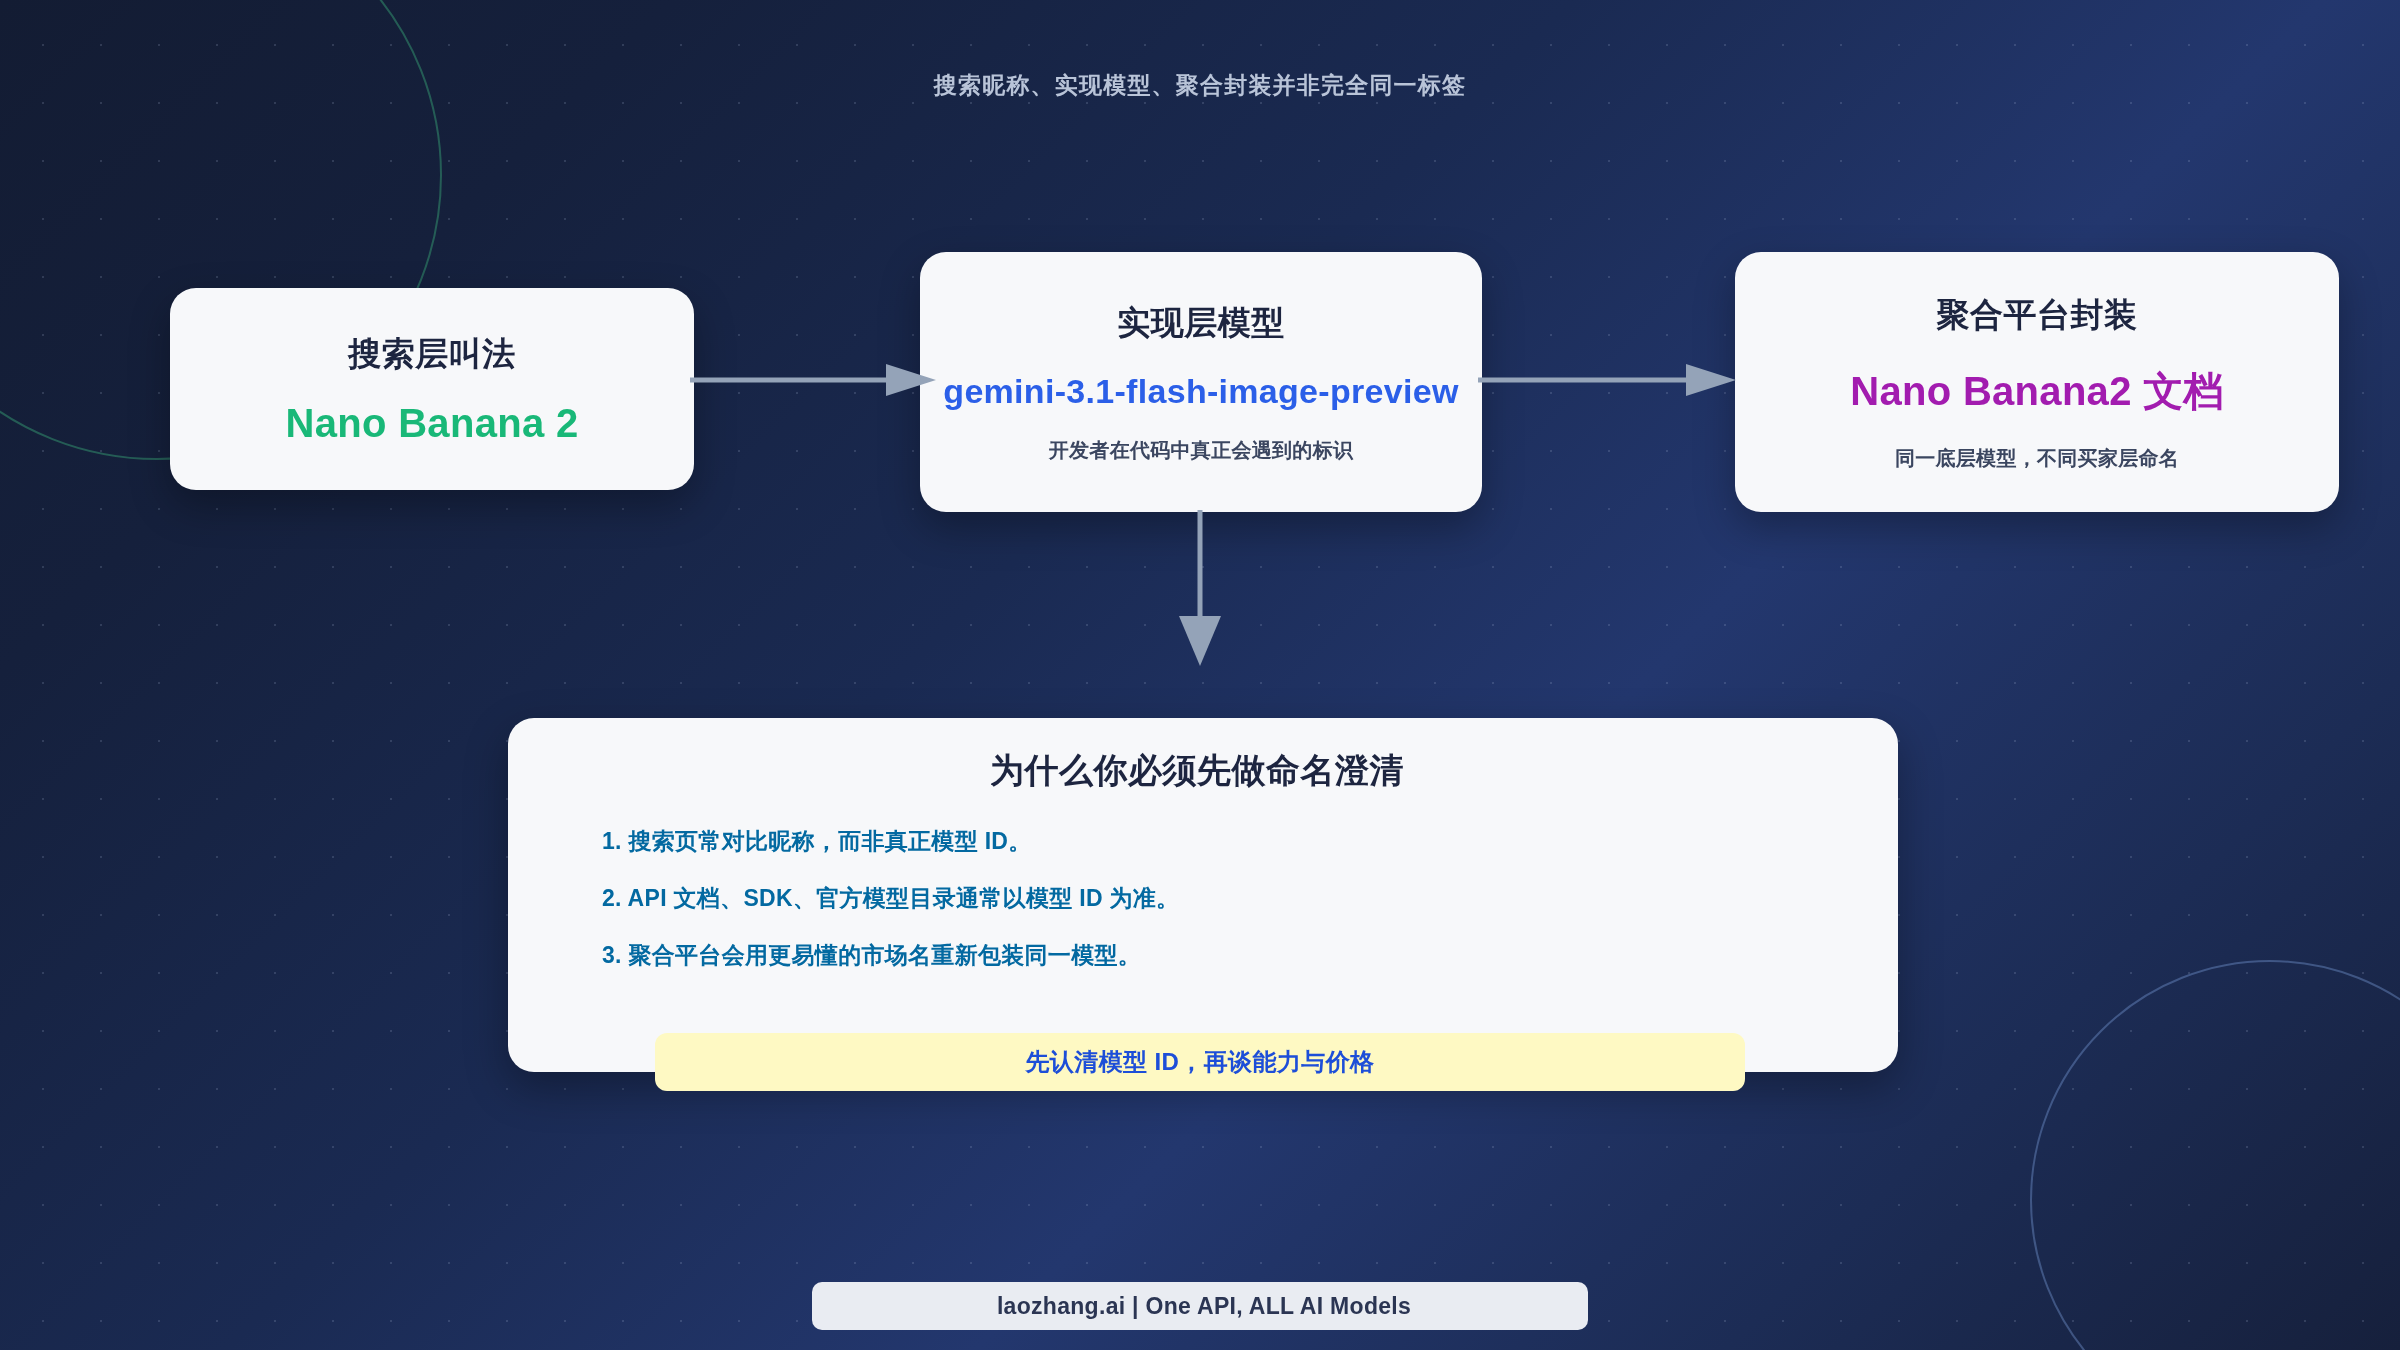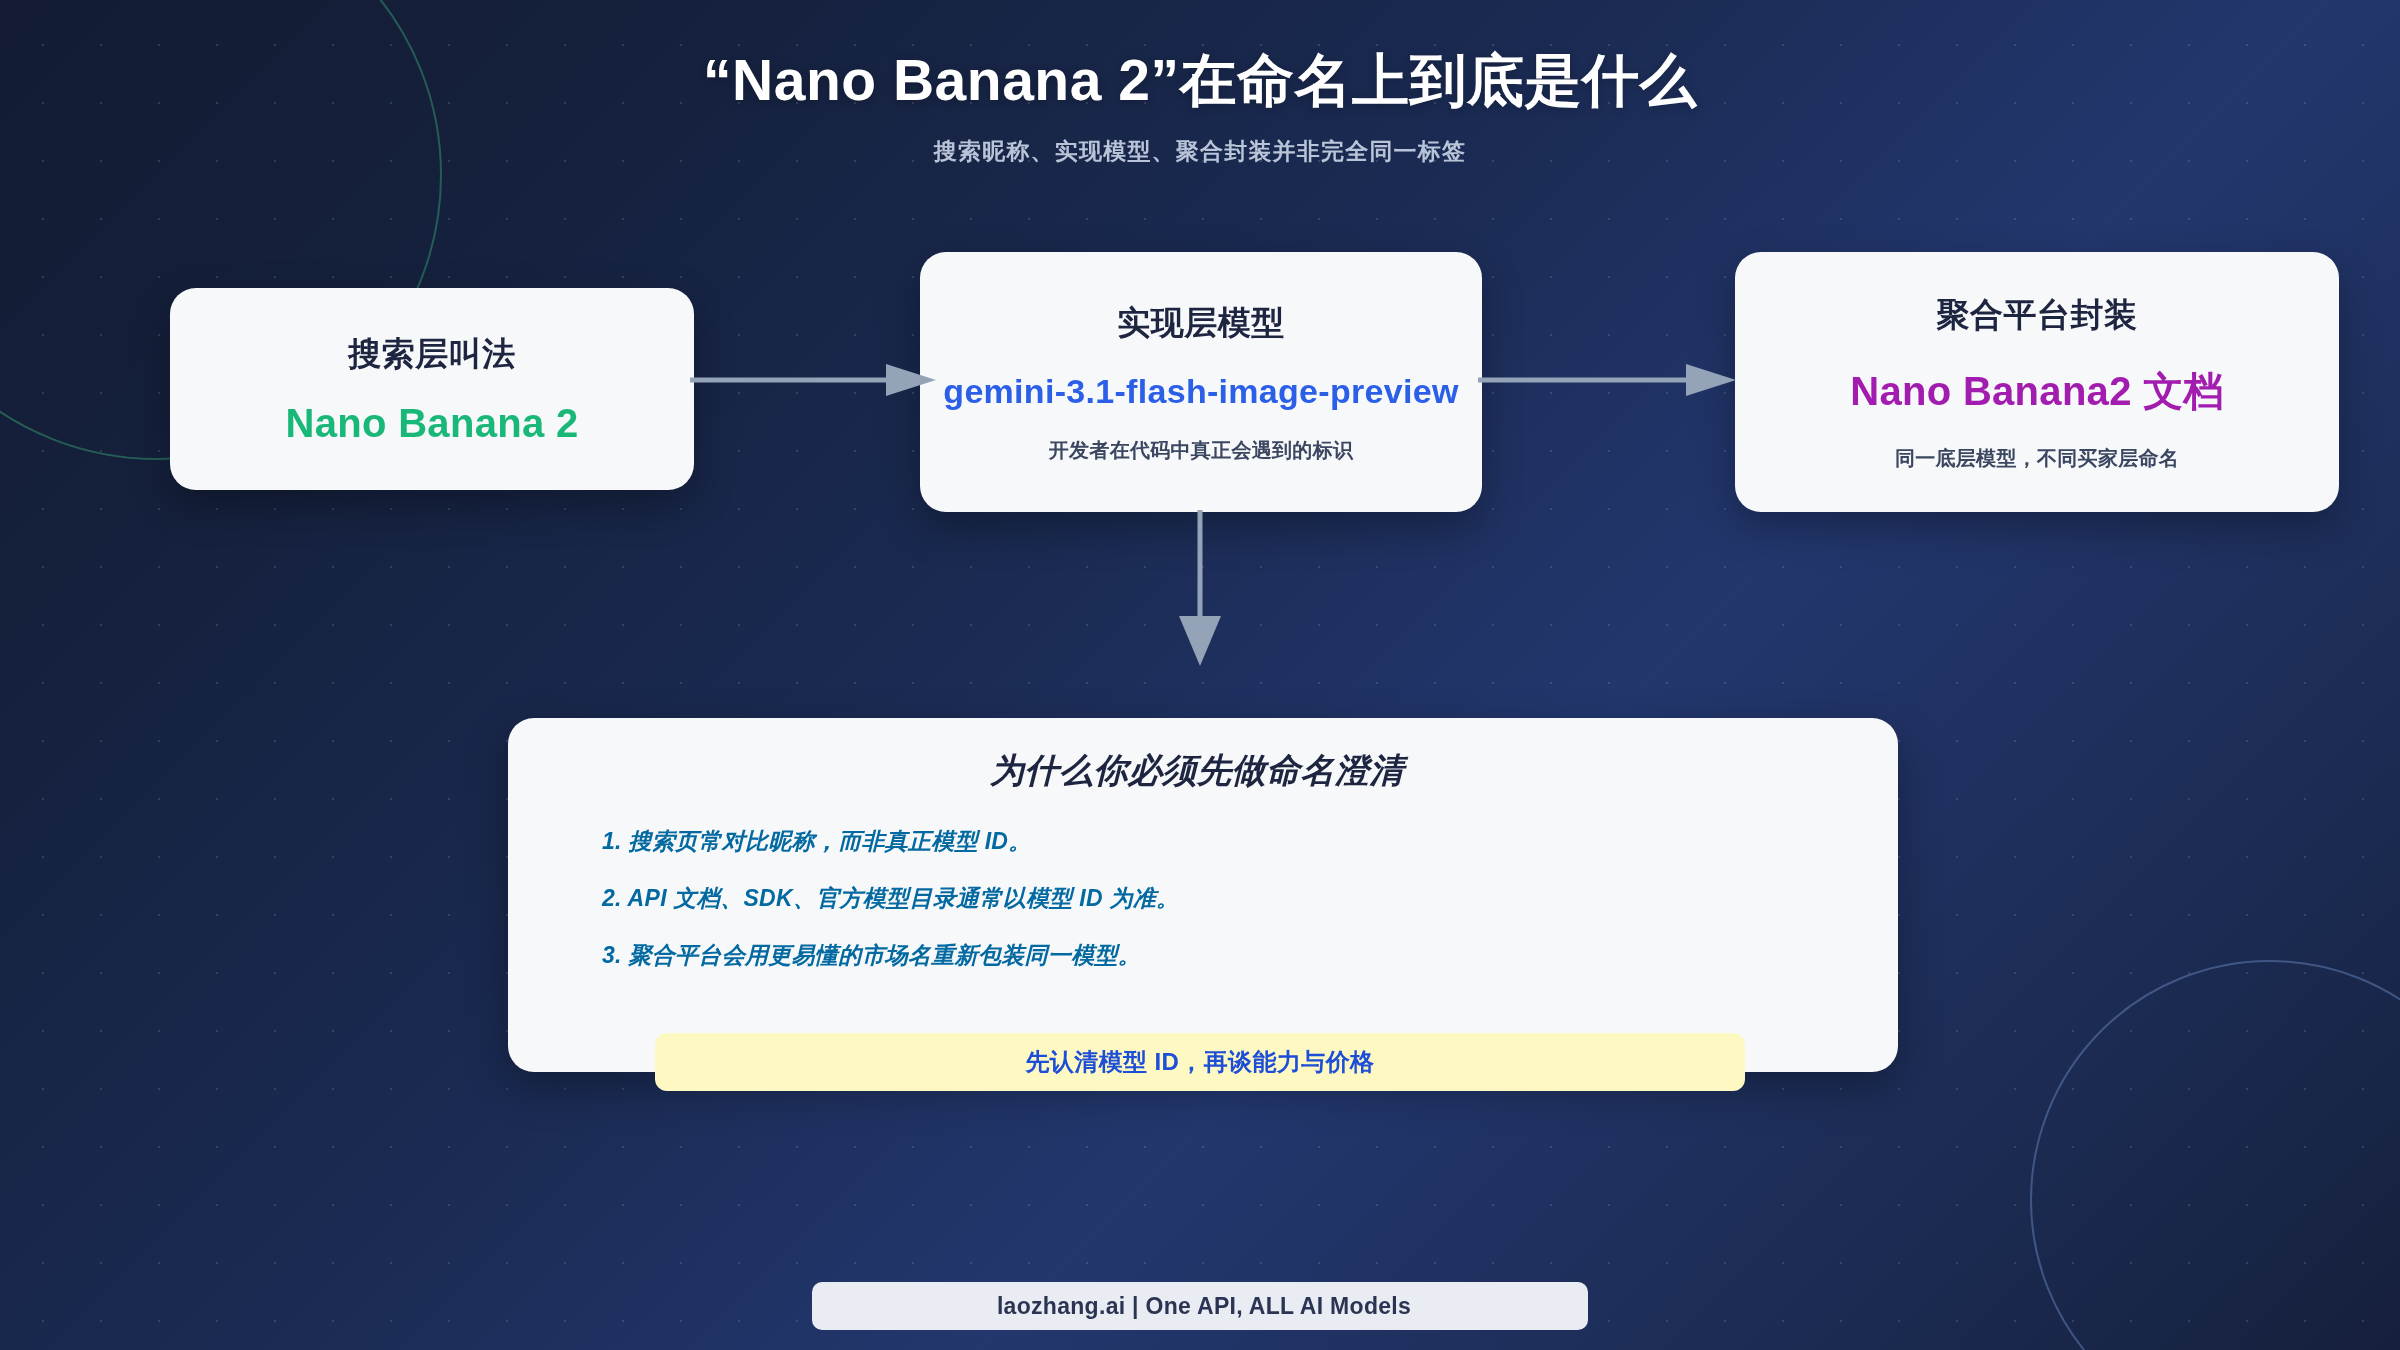--- a/index.html
+++ b/index.html
@@ -66,21 +66,20 @@
   .arrow{ position:absolute; pointer-events:none; }
   #arrow-1{ left:690px;  top:360px; width:250px; height:40px; }
   #arrow-2{ left:1478px; top:360px; width:262px; height:40px; }
   #arrow-3{ left:1175px; top:510px; width:50px;  height:160px; }
 
   
   #panel{
     position:absolute; left:508px; top:718px; width:1390px; height:354px;
     background:#f7f8fa; border-radius:26px; box-shadow:0 16px 44px rgba(0,0,0,.32);
     padding:30px 56px 0 44px;
-    font-style:italic;
   }
   #panel-title{
     text-align:center; color:#1d2540; font-size:34px; font-weight:bold;
     letter-spacing:.5px; margin-bottom:32px;
   }
   .panel-item{
     color:#0369a1; font-size:23px; font-weight:bold; letter-spacing:.3px;
     margin:0 0 26px 50px;
   }
   #panel-badge{
@@ -99,21 +98,20 @@
   }
 </style>
 </head>
 <body>
 
 <div id="dotgrid"></div>
 <div class="deco-circle" id="circle-green"></div>
 <div class="deco-circle" id="circle-blue"></div>
 
 <div id="header">
-  <div id="page-title">“Nano Banana 2”在命名上到底是什么</div>
   <div id="page-subtitle">搜索昵称、实现模型、聚合封装并非完全同一标签</div>
 </div>
 
 <div class="card" id="card-search">
   <div class="card-title">搜索层叫法</div>
   <div class="card-highlight">Nano Banana 2</div>
 </div>
 
 <div class="card" id="card-impl">
   <div class="card-title">实现层模型</div>

